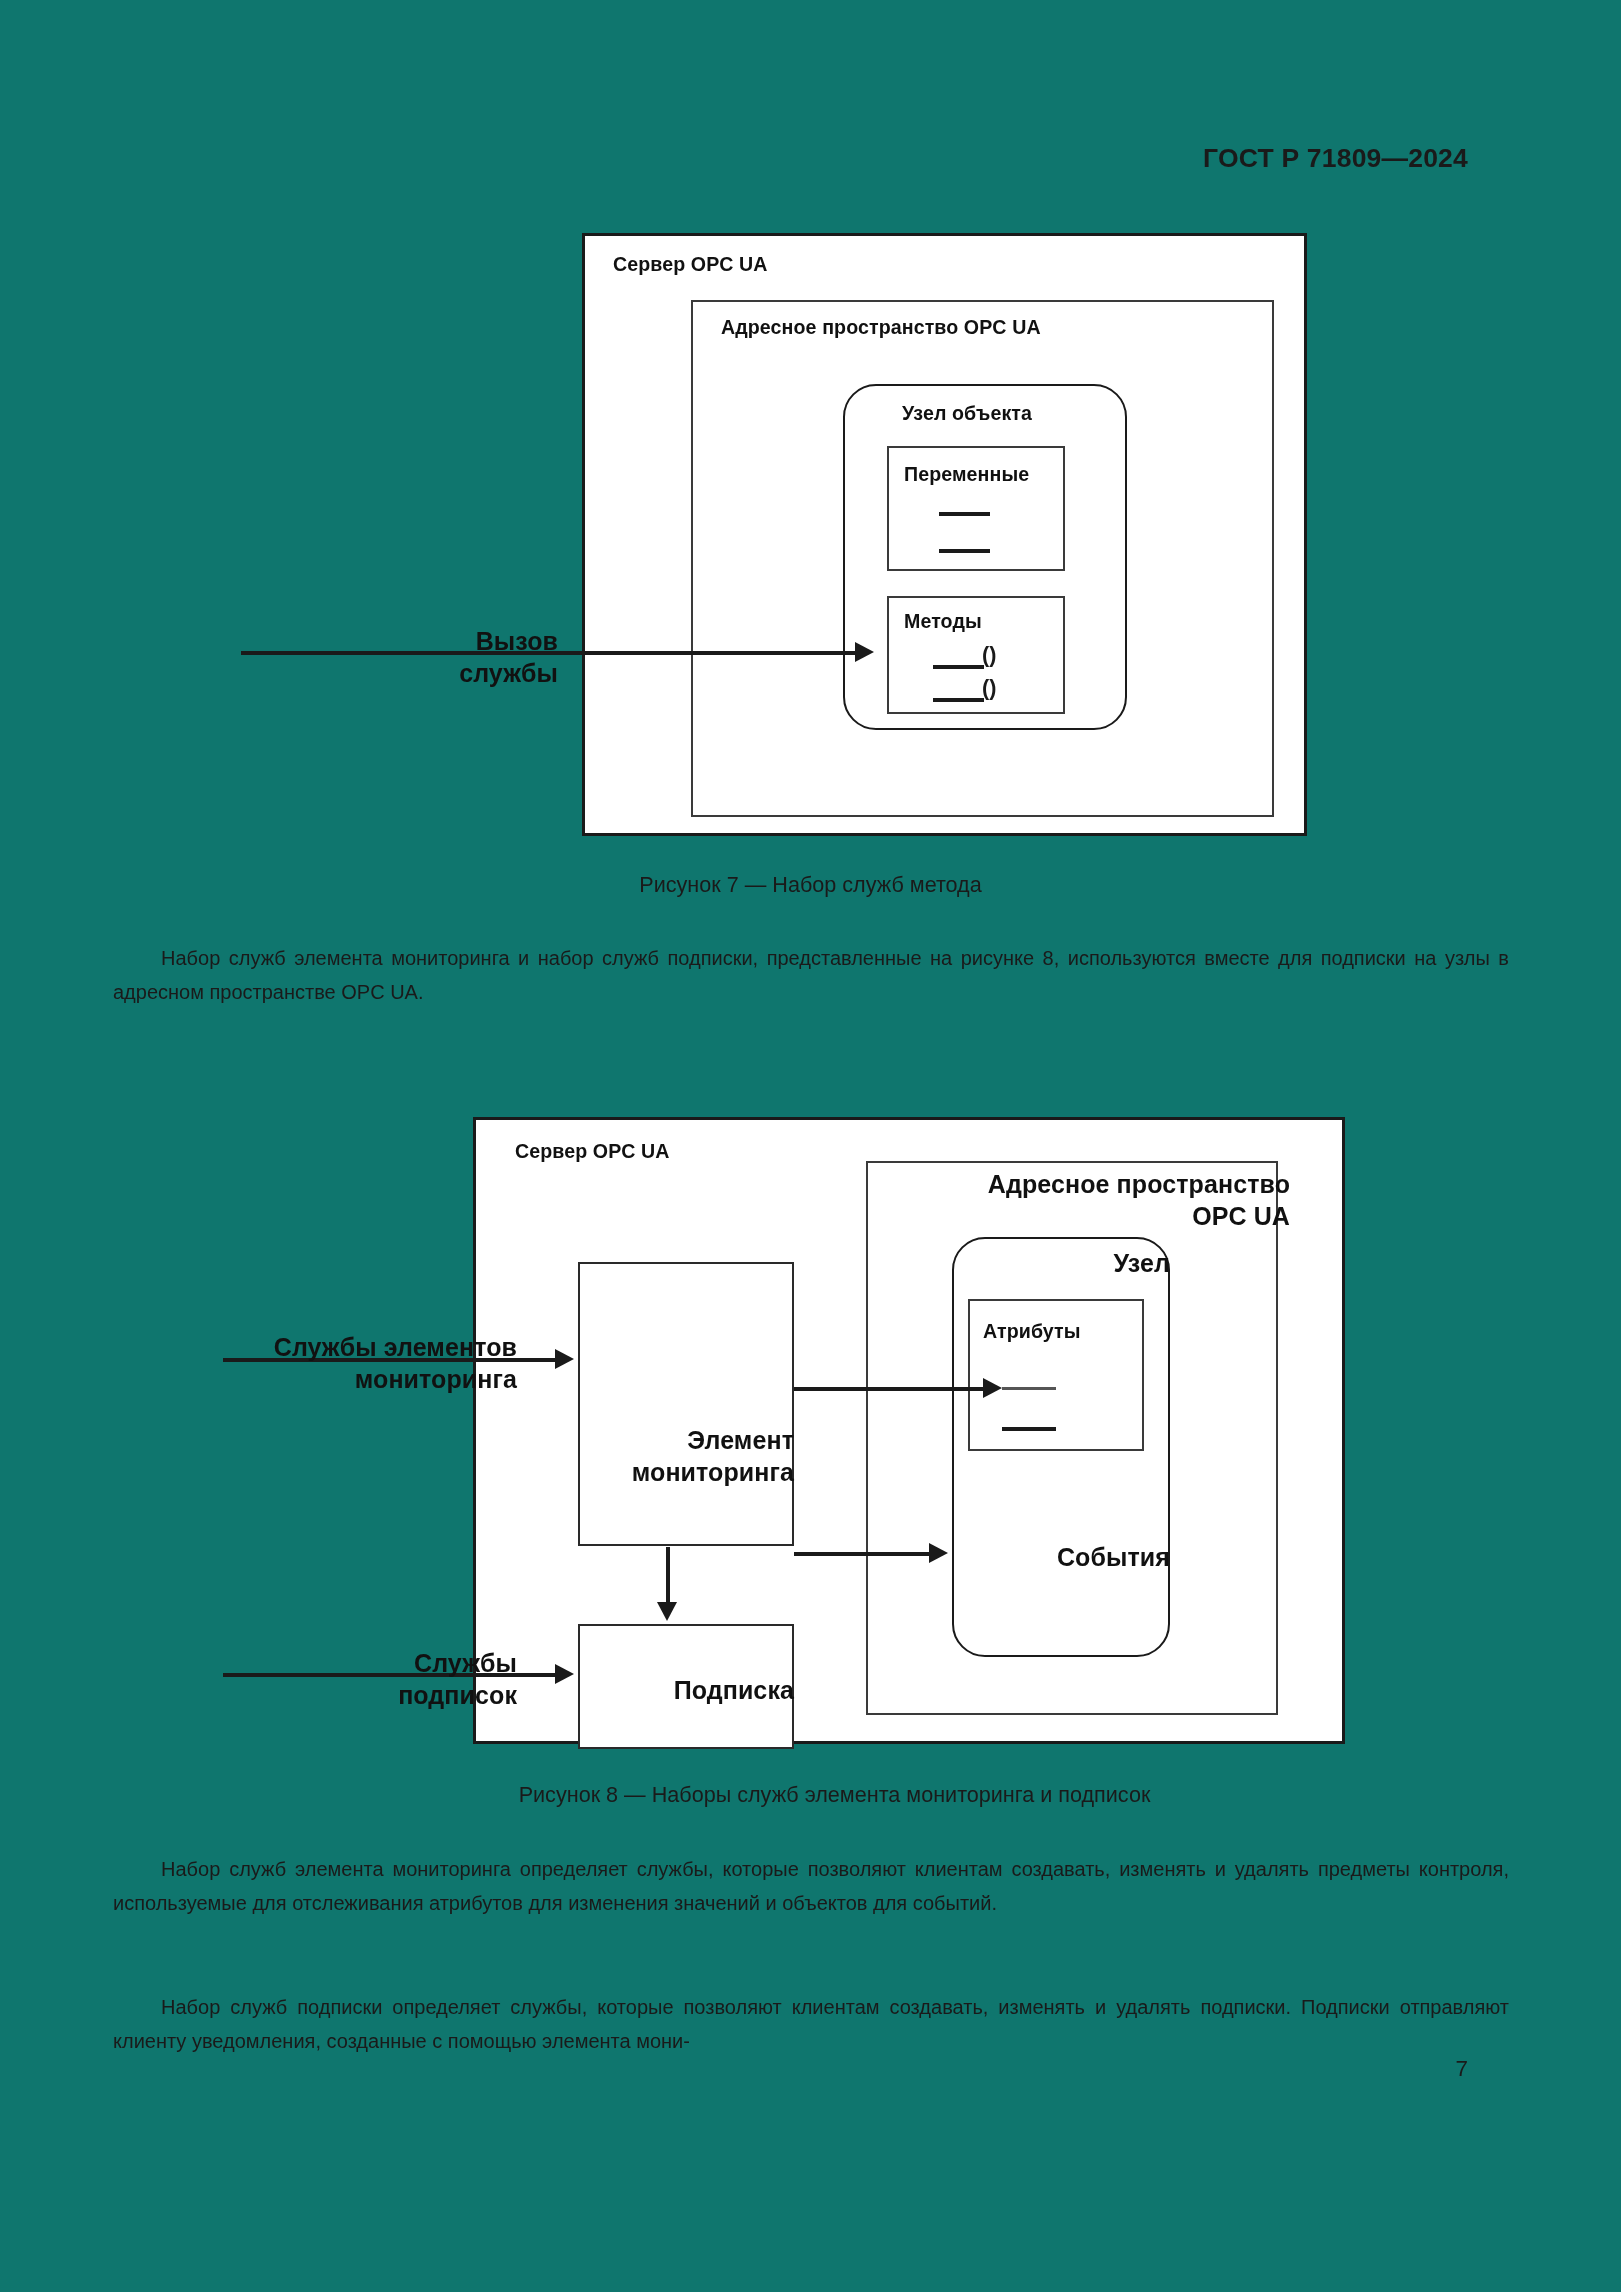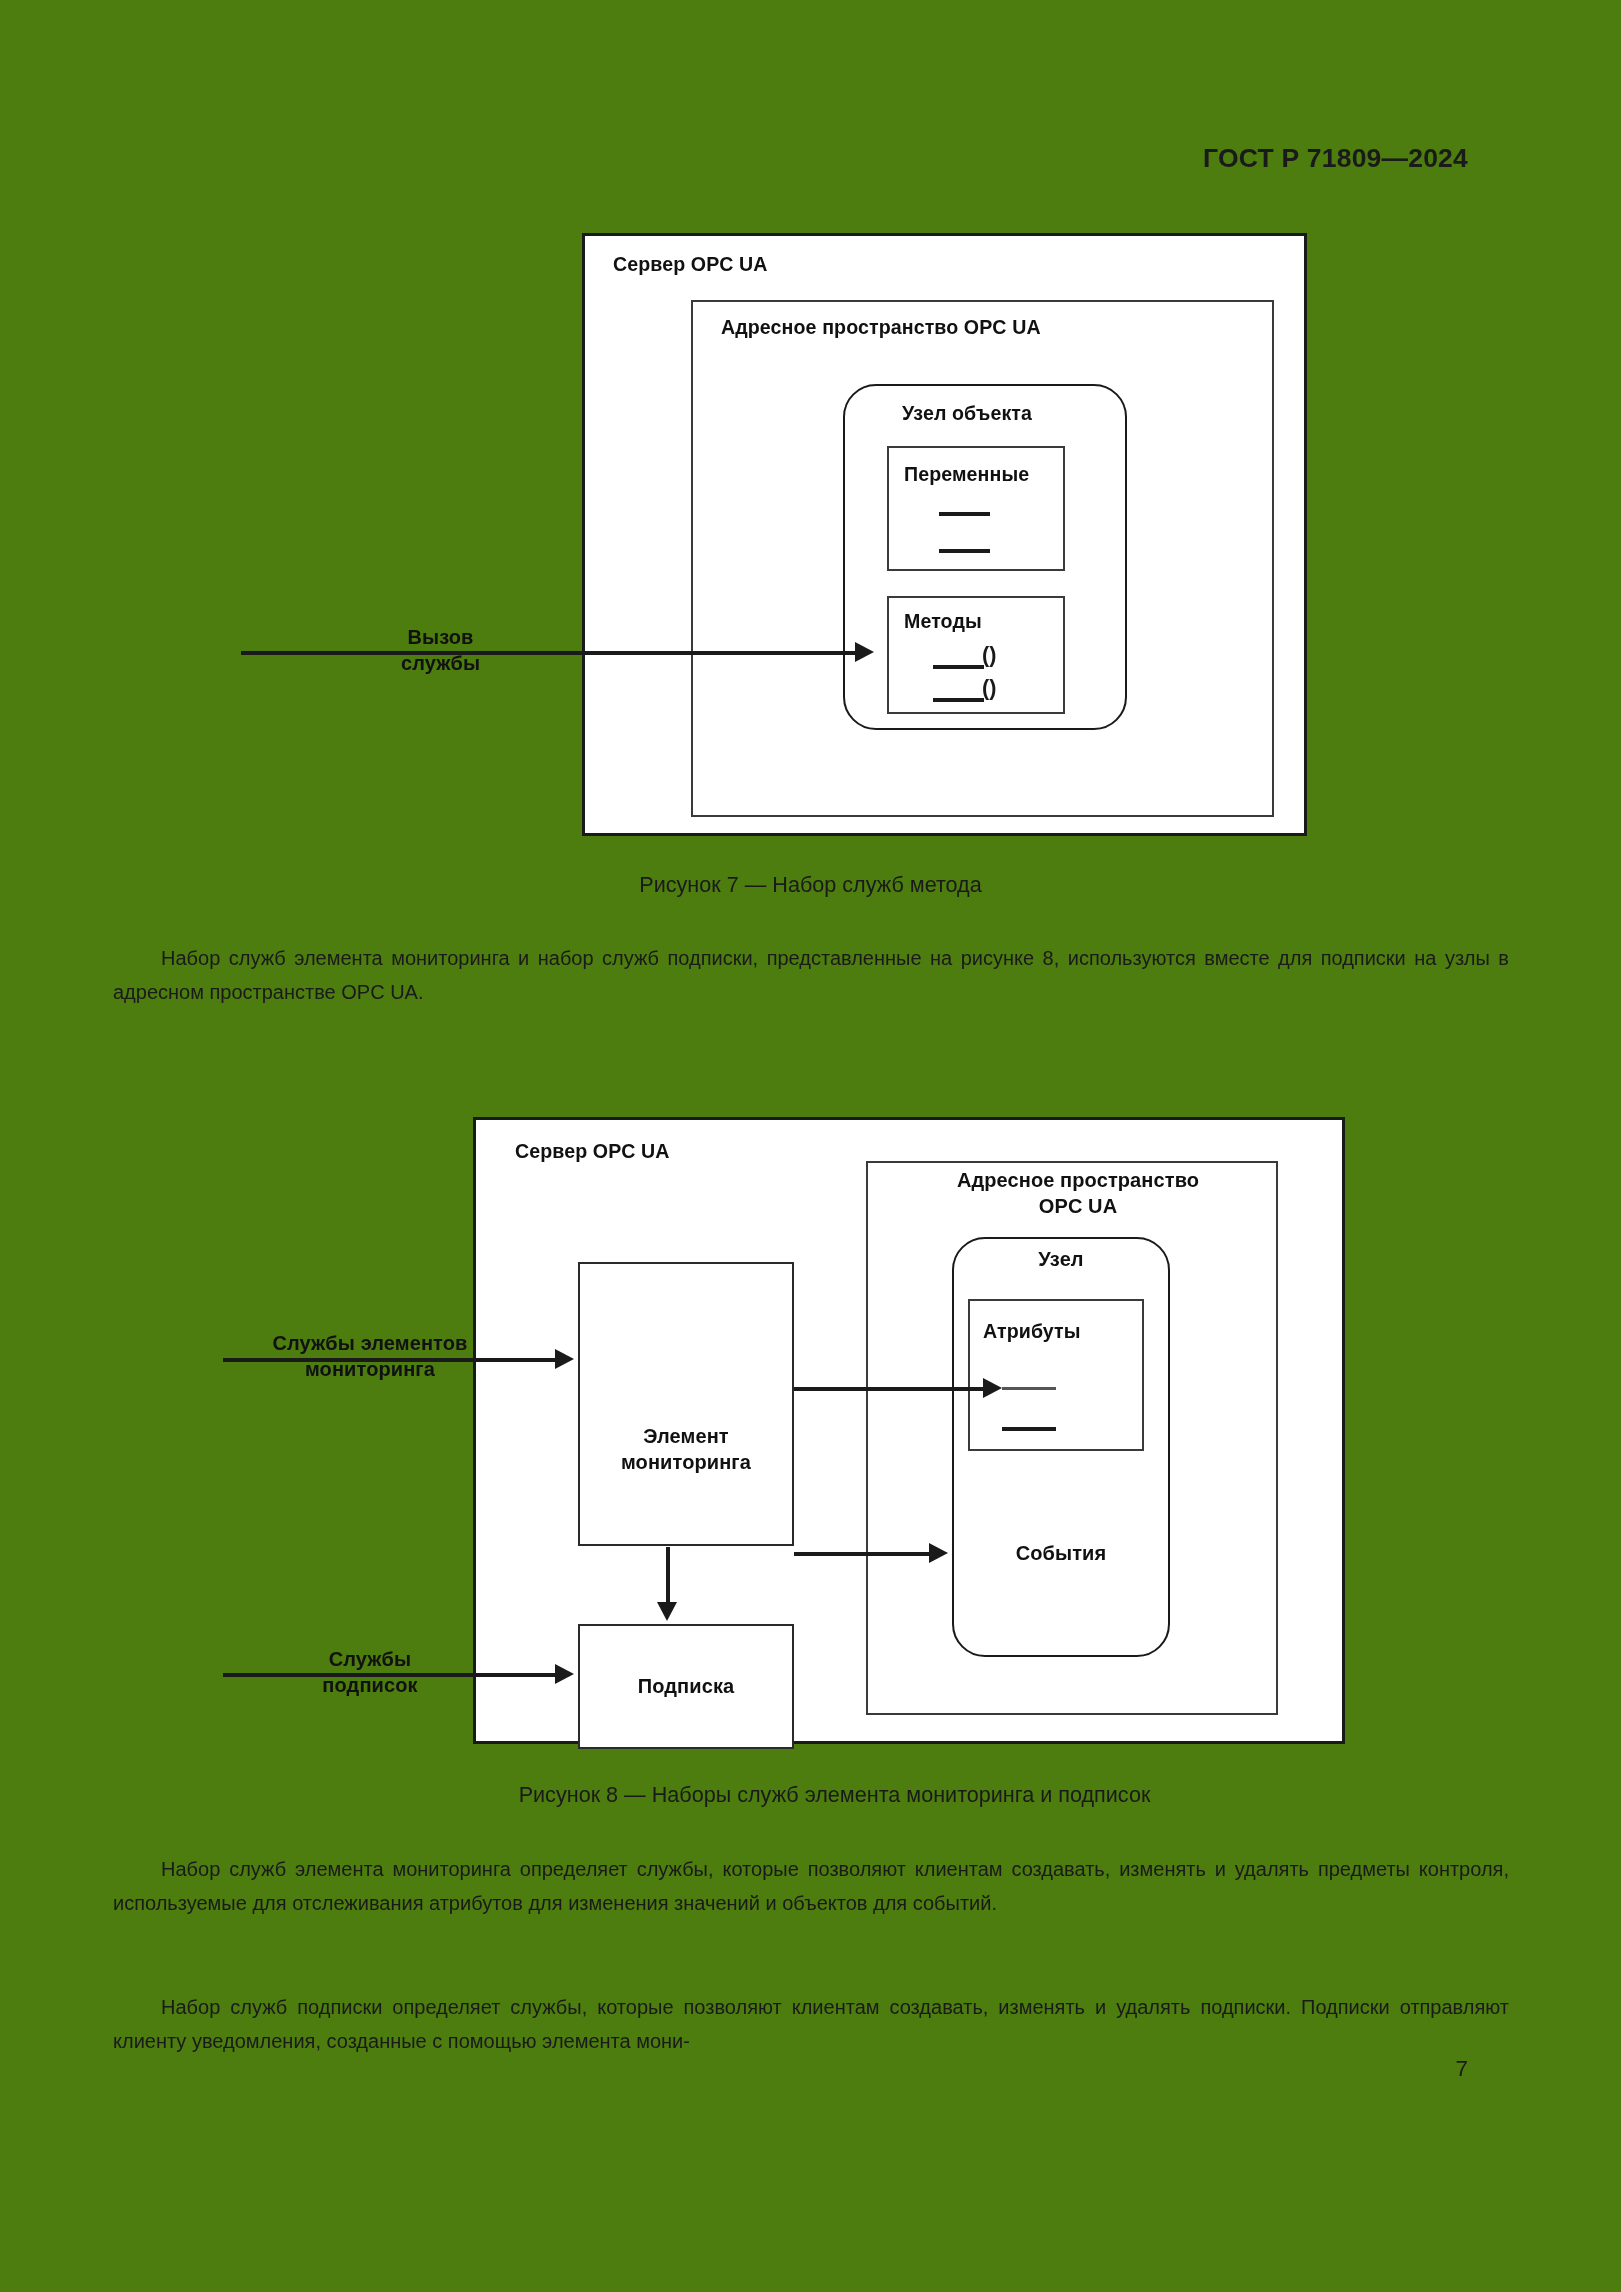--- a/index.html
+++ b/index.html
@@ -10,21 +10,21 @@
   }
   body {
     font-family: "Liberation Sans", sans-serif;
     color: #1a1a1a;
   }
   #page {
     position: relative;
     width: 1621px;
     height: 2293px;
     margin: 0 auto;
-    background: #4d7c0f;
+    background: #0f766e;
     overflow: hidden;
   }
 
   
   .page-header {
     position: absolute;
     top: 143px;
     right: 153px;
     font-size: 26.5px;
     font-weight: bold;
@@ -60,24 +60,24 @@
   .lbl {
     position: absolute;
     font-size: 19.6px;
     font-weight: bold;
     color: #111111;
     white-space: nowrap;
     letter-spacing: 0.1px;
   }
   .lbl-c {
     position: absolute;
-    font-size: 20px;
+    font-size: 25px;
     font-weight: bold;
     color: #111111;
-    text-align: center;
+    text-align: right;
     line-height: 1.28;
     letter-spacing: 0.1px;
   }
   
   .dash {
     position: absolute;
     background: #1a1a1a;
     height: 3.9px;
   }
   .dash-thin {

